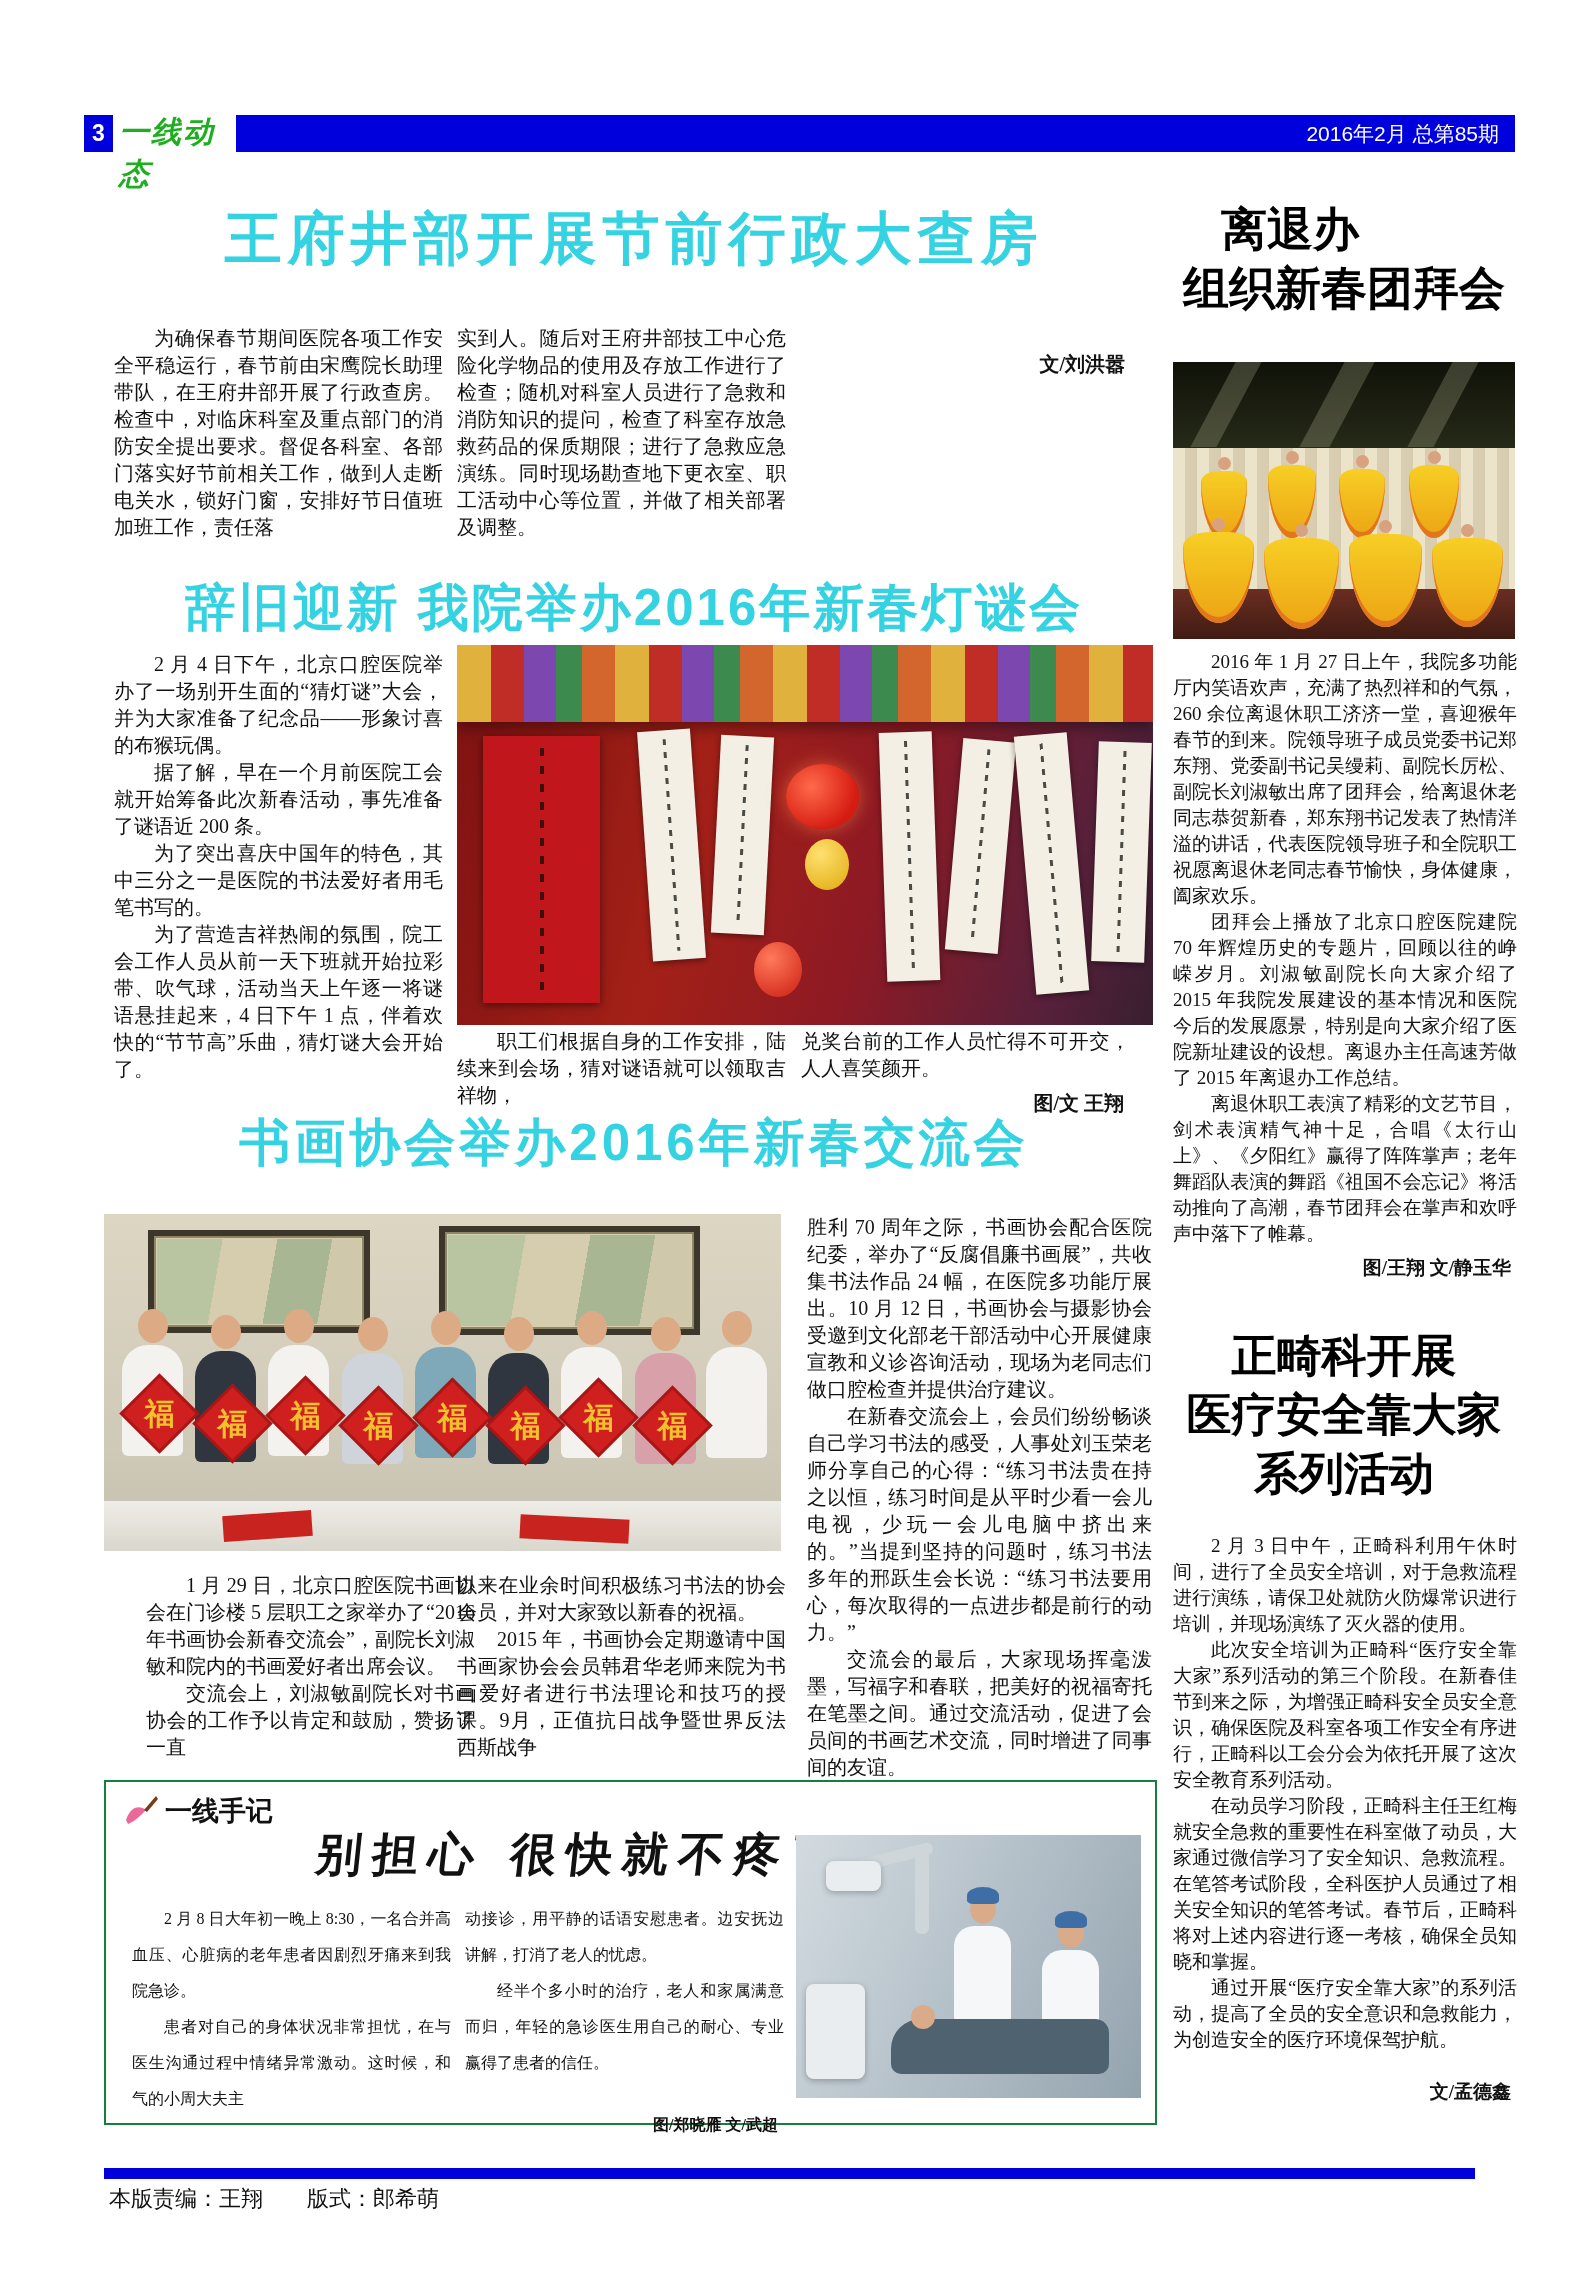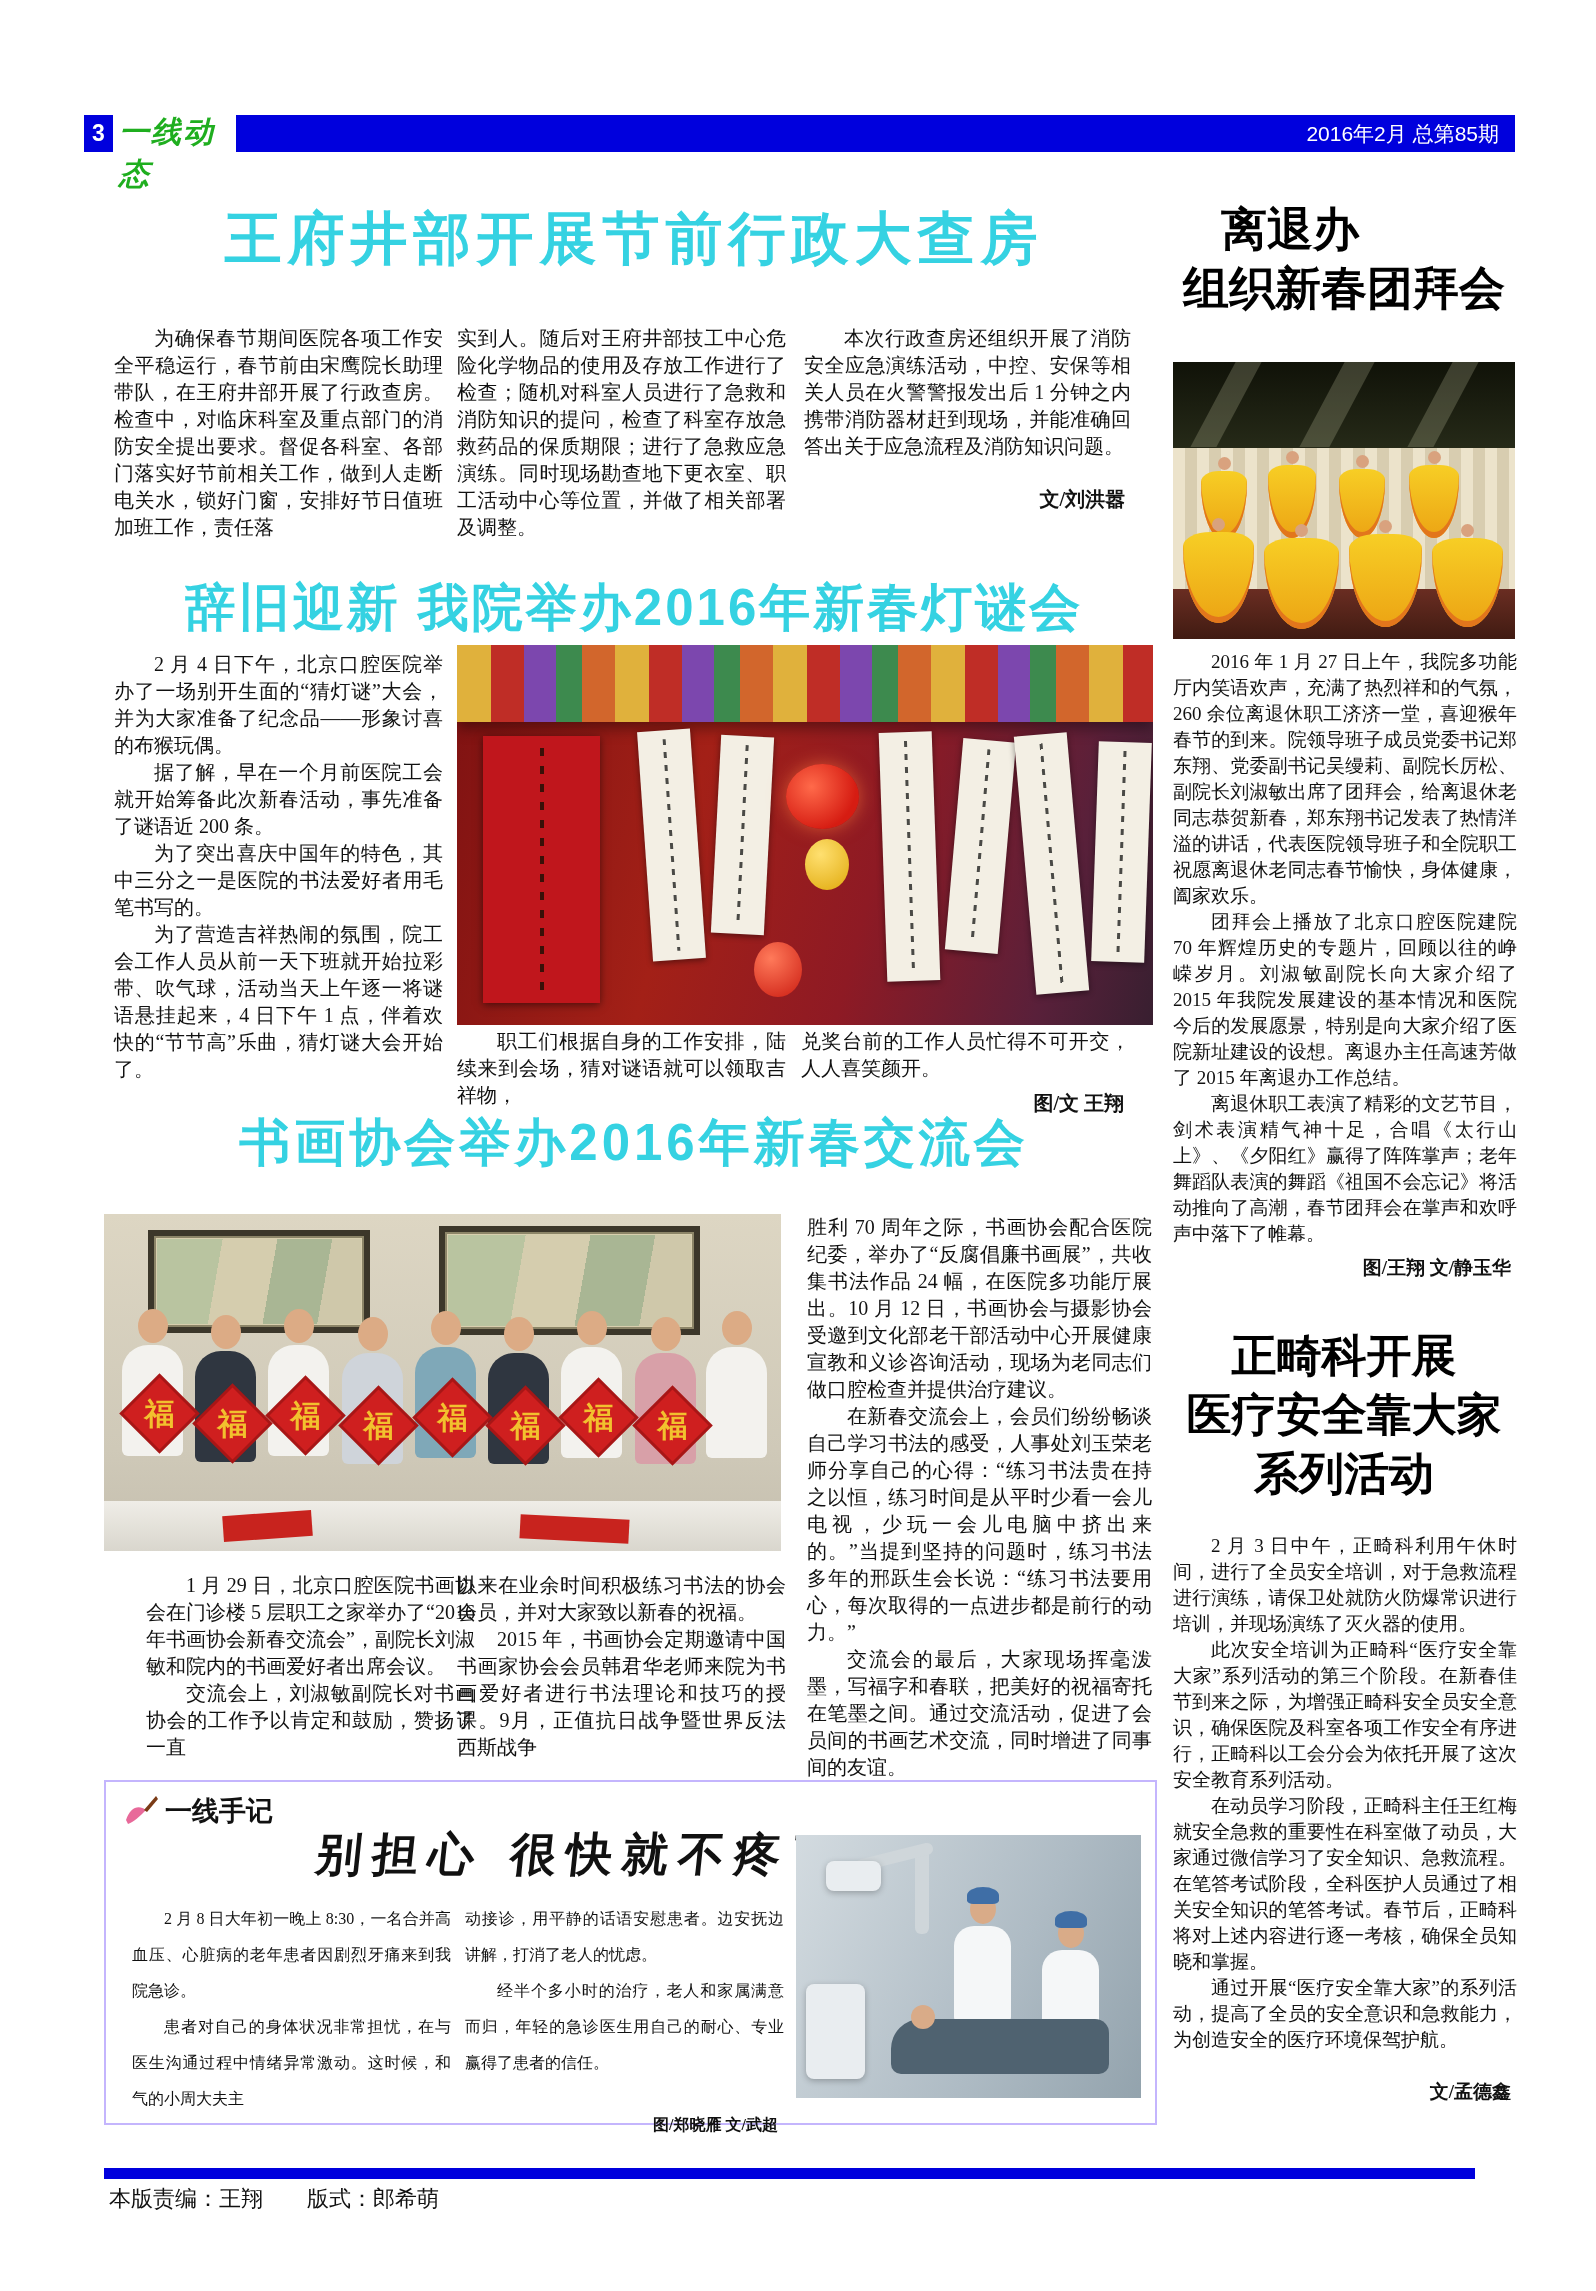--- a/index.html
+++ b/index.html
@@ -71,21 +71,21 @@
   .p4 .arm{position:absolute;background:#cfd6da;border-radius:6px;}
   .p4 .unit{position:absolute;background:#e9edf0;border-radius:8px;box-shadow:0 2px 6px rgba(0,0,0,.25);}
   .p4 .doc{position:absolute;}
   .p4 .doc .hd{width:26px;height:30px;border-radius:50%;background:#d9ab88;margin:0 auto;position:relative;}
   .p4 .doc .cap{position:absolute;top:-7px;left:-3px;right:-3px;height:17px;
       border-radius:50% 50% 20% 20%;background:#3f6ea6;}
   .p4 .doc .bd{width:57px;height:95px;background:#f5f7f8;border-radius:20px 20px 4px 4px;margin:2px auto 0;}
   .p4 .chair{position:absolute;background:#4f6270;border-radius:30px 14px 10px 10px;}
   .p4 .pat{position:absolute;width:24px;height:24px;border-radius:50%;background:#d9ab88;}
   
-  #notes-box{left:104px;top:1780px;width:1049px;height:341px;border:2px solid #c4b5fd;background:#fff;}
+  #notes-box{left:104px;top:1780px;width:1049px;height:341px;border:2px solid #15803d;background:#fff;}
   #notes-label{position:absolute;left:59px;top:12px;font:bold 27px/34px "Liberation Sans",sans-serif;color:#111;}
   #notes-title{position:absolute;left:149px;top:44px;width:653px;text-align:center;
       font:bold 46px/57px "DejaVu Serif",serif;letter-spacing:10px;transform:skewX(-6deg);}
   
   #footer-bar{left:104px;top:2168px;width:1371px;height:11px;}
   #footer-text{left:109px;top:2184px;font:22px/30px "Liberation Sans",sans-serif;color:#111;}
 </style>
 </head>
 <body>
 
@@ -98,21 +98,20 @@
   </div>
 
   <div class="abs hl-cyan" style="left:114px;top:198px;width:1040px;height:81px;font-size:57px;line-height:81px;letter-spacing:6px;">王府井部开展节前行政大查房</div>
   <div class="abs col" style="left:114px;top:325px;width:329px;">
     <p>为确保春节期间医院各项工作安全平稳运行，春节前由宋鹰院长助理带队，在王府井部开展了行政查房。检查中，对临床科室及重点部门的消防安全提出要求。督促各科室、各部门落实好节前相关工作，做到人走断电关水，锁好门窗，安排好节日值班加班工作，责任落</p>
   </div>
   <div class="abs col" style="left:457px;top:325px;width:329px;">
     <p class="cont">实到人。随后对王府井部技工中心危险化学物品的使用及存放工作进行了检查；随机对科室人员进行了急救和消防知识的提问，检查了科室存放急救药品的保质期限；进行了急救应急演练。同时现场勘查地下更衣室、职工活动中心等位置，并做了相关部署及调整。</p>
   </div>
   <div class="abs col" style="left:804px;top:325px;width:327px;">
-    <p>本次行政查房还组织开展了消防安全应急演练活动，中控、安保等相关人员在火警警报发出后 1 分钟之内携带消防器材赶到现场，并能准确回答出关于应急流程及消防知识问题。</p>
     <p class="byline">文/刘洪嚣</p>
   </div>
 
   <div class="abs hl-cyan" style="left:114px;top:576px;width:1040px;height:63px;font-size:51px;line-height:63px;letter-spacing:3px;">辞旧迎新 我院举办2016年新春灯谜会</div>
   <div class="abs col" style="left:114px;top:651px;width:329px;">
     <p>2 月 4 日下午，北京口腔医院举办了一场别开生面的“猜灯谜”大会，并为大家准备了纪念品——形象讨喜的布猴玩偶。</p>
     <p>据了解，早在一个月前医院工会就开始筹备此次新春活动，事先准备了谜语近 200 条。</p>
     <p>为了突出喜庆中国年的特色，其中三分之一是医院的书法爱好者用毛笔书写的。</p>
     <p>为了营造吉祥热闹的氛围，院工会工作人员从前一天下班就开始拉彩带、吹气球，活动当天上午逐一将谜语悬挂起来，4 日下午 1 点，伴着欢快的“节节高”乐曲，猜灯谜大会开始了。</p>
   </div>

